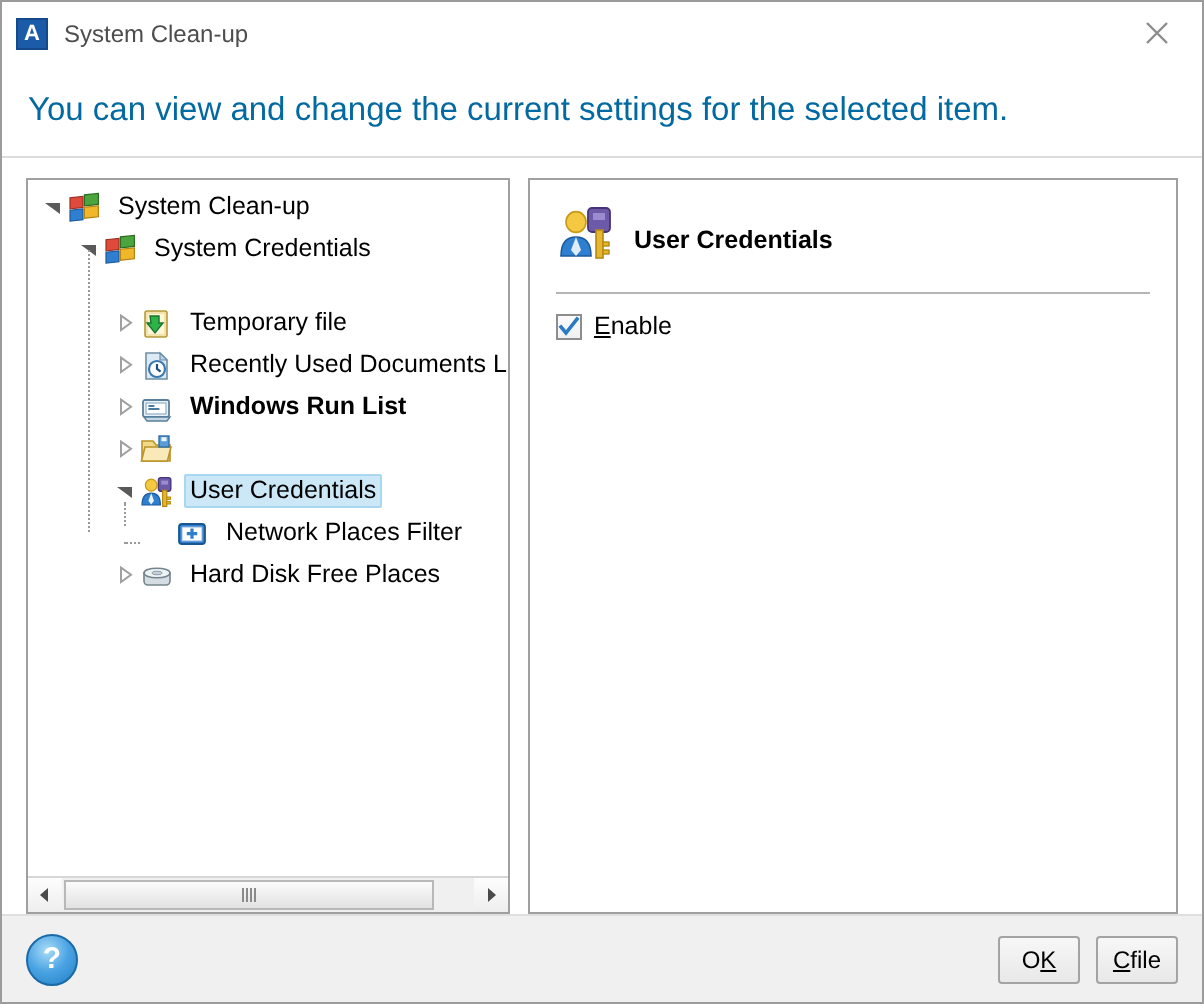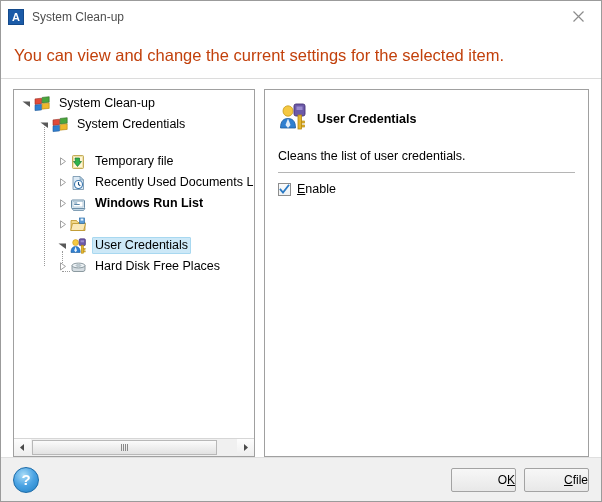--- a/index.html
+++ b/index.html
@@ -70,21 +70,21 @@
     flex: 0 0 47px;
     background: #ffffff;
     border-bottom: 1px solid #dcdcdc;
     display: flex;
     align-items: center;
     padding-left: 13px;
     box-sizing: border-box;
   }
   .banner-text {
     font-size: 16.5px;
-    color: #c2410c;
+    color: #0369a1;
     white-space: nowrap;
   }
   
   .content {
     flex: 1 1 auto;
     position: relative;
     background: #ffffff;
     padding: 10px 12px 0 12px;
     box-sizing: border-box;
     display: flex;
@@ -256,33 +256,33 @@
     box-sizing: border-box;
     color: #ffffff;
     font-size: 15px;
     font-weight: bold;
     line-height: 23px;
     text-align: center;
     cursor: default;
   }
   .footer-spacer { flex: 1 1 auto; }
   .btn {
-    width: 65px;
+    width: 41px;
     height: 24px;
     background: linear-gradient(#f7f7f7,#e8e8e8);
     border: 1px solid #a3a3a3;
     box-sizing: border-box;
     font-size: 12px;
     color: #000000;
     font-family: "Liberation Sans", sans-serif;
     cursor: default;
     margin-left: 8px;
     border-radius: 2px;
     line-height: 22px;
-    text-align: right;
+    text-align: center;
   }
   .btn u { text-decoration: underline; }
 </style>
 </head>
 <body>
 
 <div class="window">
 
   <div class="titlebar">
     <div class="app-icon">A</div>
@@ -412,20 +412,31 @@
                 <path d="M1 14.5 C1 10 3 8.6 5.6 8.6 C8.2 8.6 10.2 10 10.2 14.5 Z" fill="#2f7fd0" stroke="#1d5a9c" stroke-width="0.6"></path>
                 <path d="M5.6 8.6 L4.2 12.4 L5.6 14.2 L7 12.4 Z" fill="#ffffff" opacity="0.9"></path>
                 <rect x="9.2" y="0.8" width="6.2" height="6.8" rx="1.2" fill="#6c5aa8" stroke="#473478" stroke-width="0.7"></rect>
                 <rect x="10.6" y="2.3" width="3.4" height="2" fill="#9b8cd0"></rect>
                 <rect x="11.3" y="7.2" width="2.1" height="8" fill="#e5b62e" stroke="#b58a12" stroke-width="0.6"></rect>
                 <rect x="13.4" y="10.5" width="1.8" height="1.2" fill="#e5b62e" stroke="#b58a12" stroke-width="0.5"></rect>
                 <rect x="13.4" y="12.8" width="1.8" height="1.2" fill="#e5b62e" stroke="#b58a12" stroke-width="0.5"></rect>
               </svg>
             </span>
             <span class="tree-label">User Credentials</span>
+          </div>
+          <div class="tree-row" style="padding-left: 58px;">
+            <span class="twisty"></span>
+            <span class="tree-icon">
+              <svg width="17" height="16" viewBox="0 0 17 16">
+                <rect x="1.5" y="3" width="13" height="10" rx="1.5" fill="#2f7fd0" stroke="#1a5590" stroke-width="0.9"></rect>
+                <rect x="3" y="4.5" width="10" height="7" fill="#ffffff" stroke="#8fb6dc" stroke-width="0.5"></rect>
+                <path d="M8 5.2 v5.2 M5.4 7.8 h5.2" stroke="#2f7fd0" stroke-width="1.6"></path>
+              </svg>
+            </span>
+            <span class="tree-label">Network Places Filter</span>
           </div>
           <div class="tree-row" style="padding-left: 40px;">
             <span class="twisty">
               <svg width="9" height="9" viewBox="0 0 9 9">
                 <path d="M2.5 0.8 L7.5 4.4 L2.5 8 Z" fill="none" stroke="#a0a0a0" stroke-width="1"></path>
               </svg>
             </span>
             <span class="tree-icon">
               <svg width="17" height="16" viewBox="0 0 17 16">
                 <path d="M2 6.5 h13 v4 a2 2 0 0 1 -2 2 h-9 a2 2 0 0 1 -2 -2 Z" fill="#d5dde2" stroke="#74848c" stroke-width="0.8"></path>
@@ -467,21 +478,20 @@
             <path d="M10 16.5 L7.5 23 L10 26 L12.5 23 Z" fill="#ffffff" opacity="0.85"></path>
             <rect x="16" y="2" width="11" height="12" rx="2" fill="#6c5aa8" stroke="#473478" stroke-width="0.9"></rect>
             <rect x="18.5" y="4.5" width="6" height="3.5" fill="#9b8cd0"></rect>
             <rect x="20" y="13" width="3.5" height="14" fill="#e5b62e" stroke="#b58a12" stroke-width="0.8"></rect>
             <rect x="23.5" y="19" width="3" height="2" fill="#e5b62e" stroke="#b58a12" stroke-width="0.7"></rect>
             <rect x="23.5" y="23" width="3" height="2" fill="#e5b62e" stroke="#b58a12" stroke-width="0.7"></rect>
           </svg>
         </span>
         <span class="detail-title">User Credentials</span>
       </div>
-      <div class="detail-desc">Cleans the list of user credentials.</div>
       <div class="detail-sep"></div>
       <div class="enable-row">
         <span class="checkbox">
           <svg width="11" height="11" viewBox="0 0 11 11">
             <path d="M1.5 5.5 L4 8.5 L9.5 1.5" stroke="#2b7ac4" stroke-width="1.8" fill="none" stroke-linecap="square"></path>
           </svg>
         </span>
         <span class="enable-label"><u>E</u><span>nable</span></span>
       </div>
     </div>

